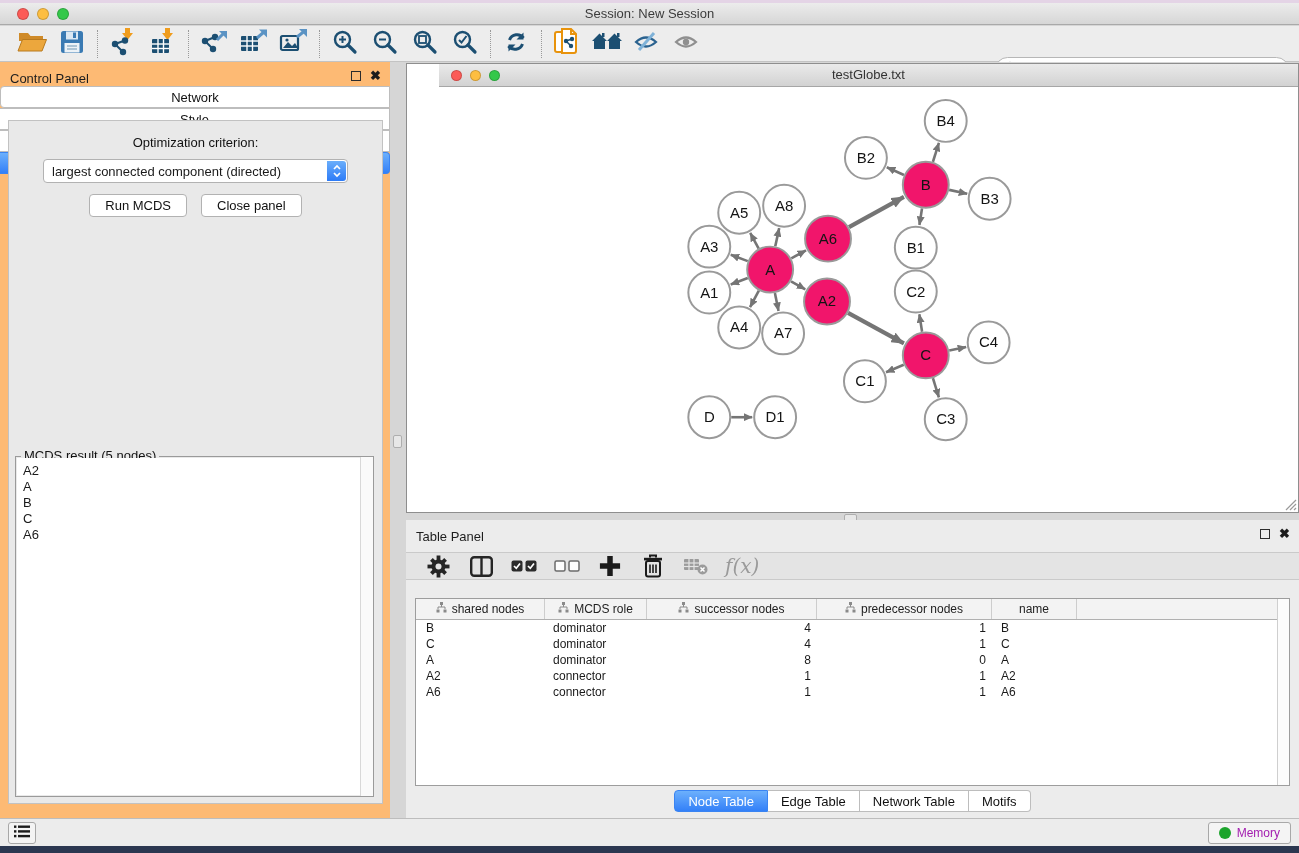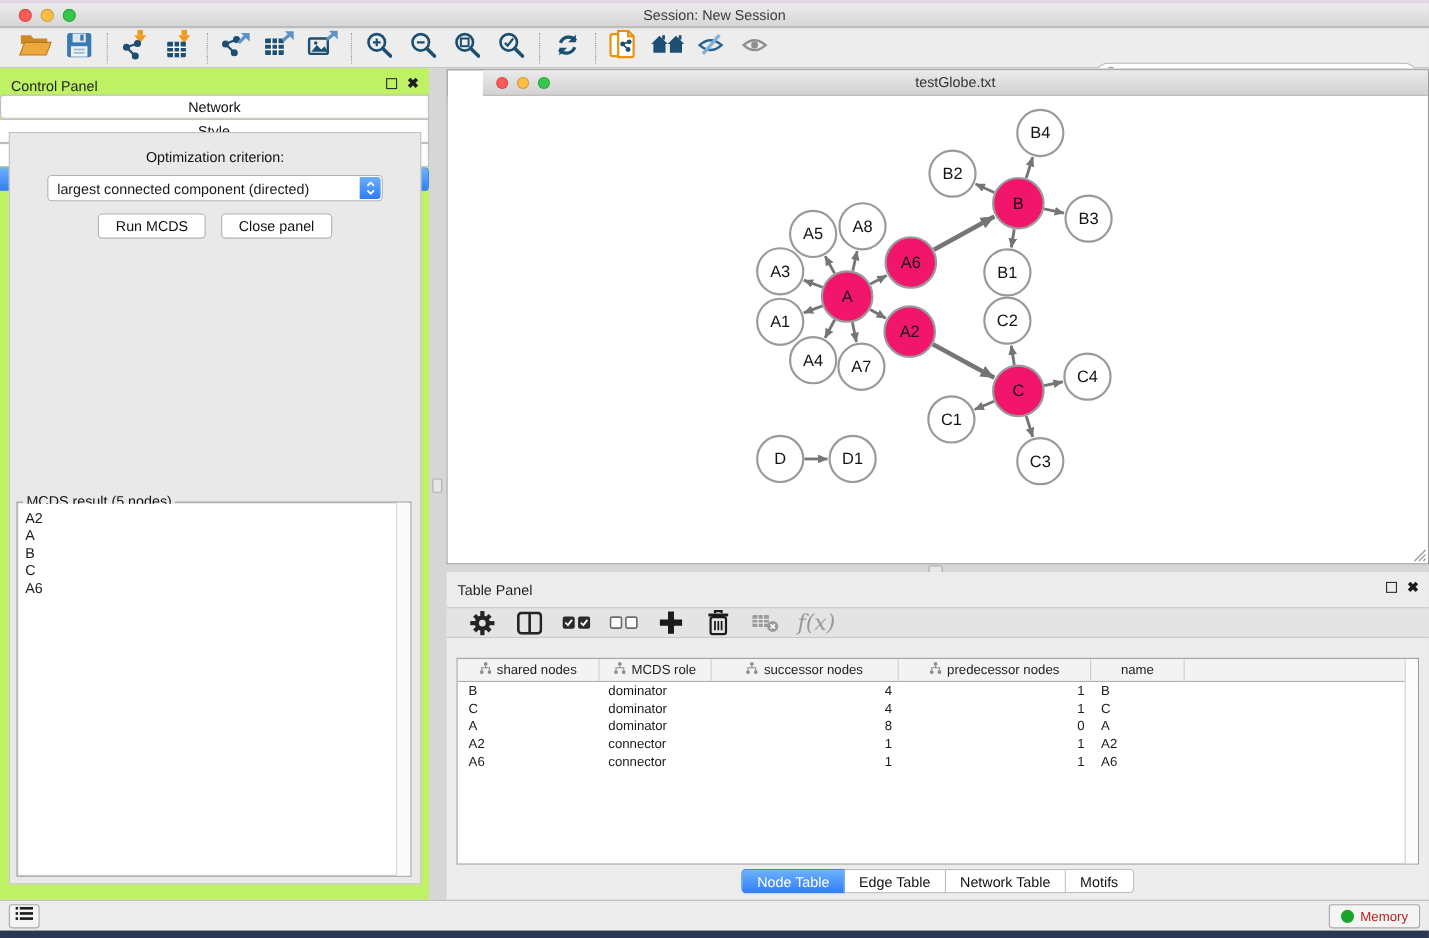--- a/index.html
+++ b/index.html
@@ -24,21 +24,21 @@
   .tbtn { width:40px; height:32px; display:flex; align-items:center; justify-content:center; }
   .tsep { width:1px; height:28px; border-left:1px dotted #9a9a9a; margin:0 5px; }
   .searchbox { position:absolute; right:10px; top:31px; width:294px; height:25px; background:#fff;
     border:1px solid #b7b7b7; border-radius:13px; display:flex; align-items:center; padding:0 8px; }
   .searchbox input { border:none; outline:none; flex:1; font-size:13px; margin-left:5px; background:transparent; }
 
   
   .main { position:absolute; top:62px; left:0; right:0; bottom:35px; background:#d6d6d6; }
 
   
-  .cpanel { position:absolute; left:0; top:0; width:390px; height:100%; background:#bef264; }
+  .cpanel { position:absolute; left:0; top:0; width:390px; height:100%; background:#fdba74; }
   .panel-head { position:relative; height:28px; }
   .panel-title { position:absolute; left:10px; top:9px; font-size:13px; color:#1e1e1e; }
   .panel-icons { position:absolute; right:9px; top:9px; display:flex; gap:9px; align-items:center; }
   .float-icon { width:10px; height:10px; border:1.6px solid #2c2c2c; display:inline-block; }
   .close-icon { font-size:13px; font-weight:bold; color:#1c1c1c; line-height:10px; }
   .cp-tabs { position:absolute; top:24px; left:0; right:0; display:flex; justify-content:center;flex-direction:column; }
   .seg-btn { font-family:"Liberation Sans",sans-serif; font-size:13px; height:22px; padding:0 13px;
     background:#fff; border:1px solid #bdbdbd; border-left-width:0; color:#111; cursor:default; }
   .seg-btn:first-child { border-left-width:1px; border-radius:4px 0 0 4px; }
   .seg-btn:last-child { border-radius:0 4px 4px 0; }
@@ -93,21 +93,21 @@
   .td.c0 { padding-left:10px; } .td.c1 { padding-left:8px; }
   .td.num { text-align:right; padding-right:6px; } .td.c4 { padding-left:9px; }
   .ttrack { position:absolute; right:0; top:0; bottom:0; width:12px; background:#fcfcfc; border-left:1px solid #cfcfcf; }
   .t-tabs { position:absolute; top:270px; left:0; right:0; display:flex; justify-content:center; }
 
   
   .statusbar { position:absolute; left:0; right:0; top:818px; height:28px; background:#ececec; border-top:1px solid #bdbdbd; }
   .sb-left { position:absolute; left:8px; top:3px; width:28px; height:22px; background:#f4f4f4;
     border:1px solid #a8a8a8; border-radius:3px; display:flex; align-items:center; justify-content:center; }
   .sb-mem { position:absolute; right:8px; top:3px; height:22px; background:#f4f4f4; border:1px solid #a8a8a8;
-    border-radius:3px; display:flex; align-items:center; gap:6px; padding:0 10px; font-size:12px; color:#b91c1c; }
+    border-radius:3px; display:flex; align-items:center; gap:6px; padding:0 10px; font-size:12px; color:#a21caf; }
   .mem-dot { width:12px; height:12px; border-radius:50%; background:#1ca42c; }
 </style>
 </head>
 <body>
 
 <div id="app">
   <div class="desktop-top"></div>
 
   <div class="titlebar">
     <div class="traffic">

